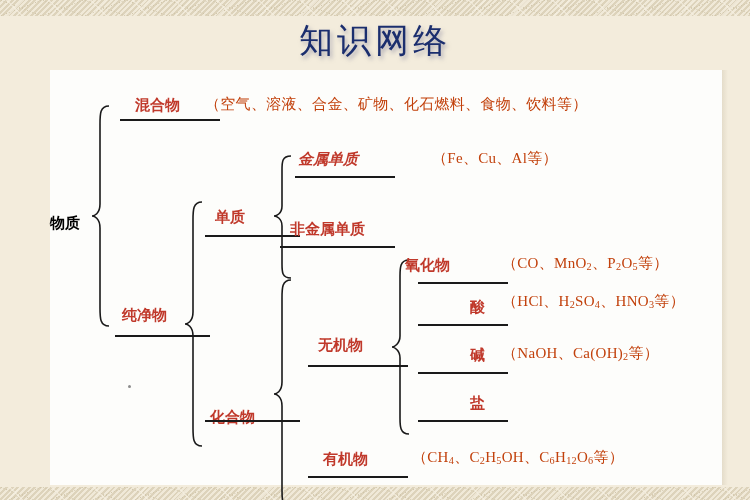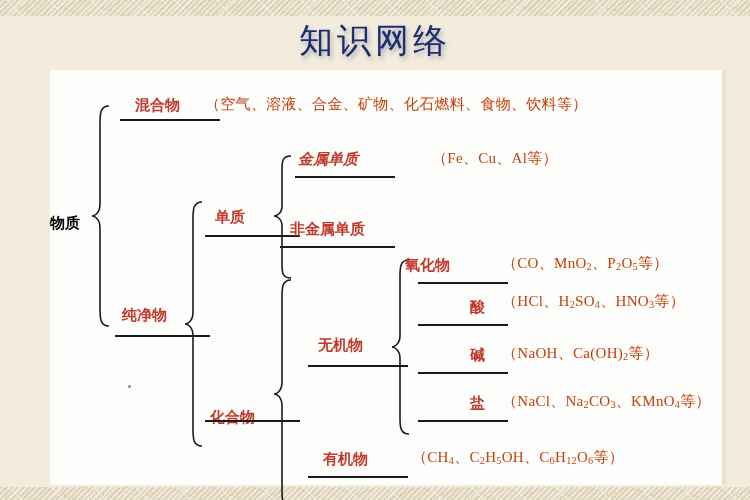--- a/index.html
+++ b/index.html
@@ -235,23 +235,20 @@
     </div>
 
     <div class="node red" style="left:420px; top:278px;">碱</div>
     <div class="ul" style="left:368px; top:302px; width:90px;"></div>
     <div class="examples" style="left:452px; top:276px;">
       <span>（NaOH、Ca(OH)</span><sub>2</sub><span>等）</span>
     </div>
 
     <div class="node red" style="left:420px; top:326px;">盐</div>
     <div class="ul" style="left:368px; top:350px; width:90px;"></div>
-    <div class="examples" style="left:452px; top:324px;">
-      <span>（NaCl、Na</span><sub>2</sub><span>CO</span><sub>3</sub><span>、KMnO</span><sub>4</sub><span>等）</span>
-    </div>
 
     <div class="node red" style="left:273px; top:382px;">有机物</div>
     <div class="ul" style="left:258px; top:406px; width:100px;"></div>
     <div class="examples" style="left:362px; top:380px;">
       <span>（CH</span><sub>4</sub><span>、C</span><sub>2</sub><span>H</span><sub>5</sub><span>OH、C</span><sub>6</sub><span>H</span><sub>12</sub><span>O</span><sub>6</sub><span>等）</span>
     </div>
 
     <div class="speck" style="left:78px; top:315px;"></div>
 
   </div>

